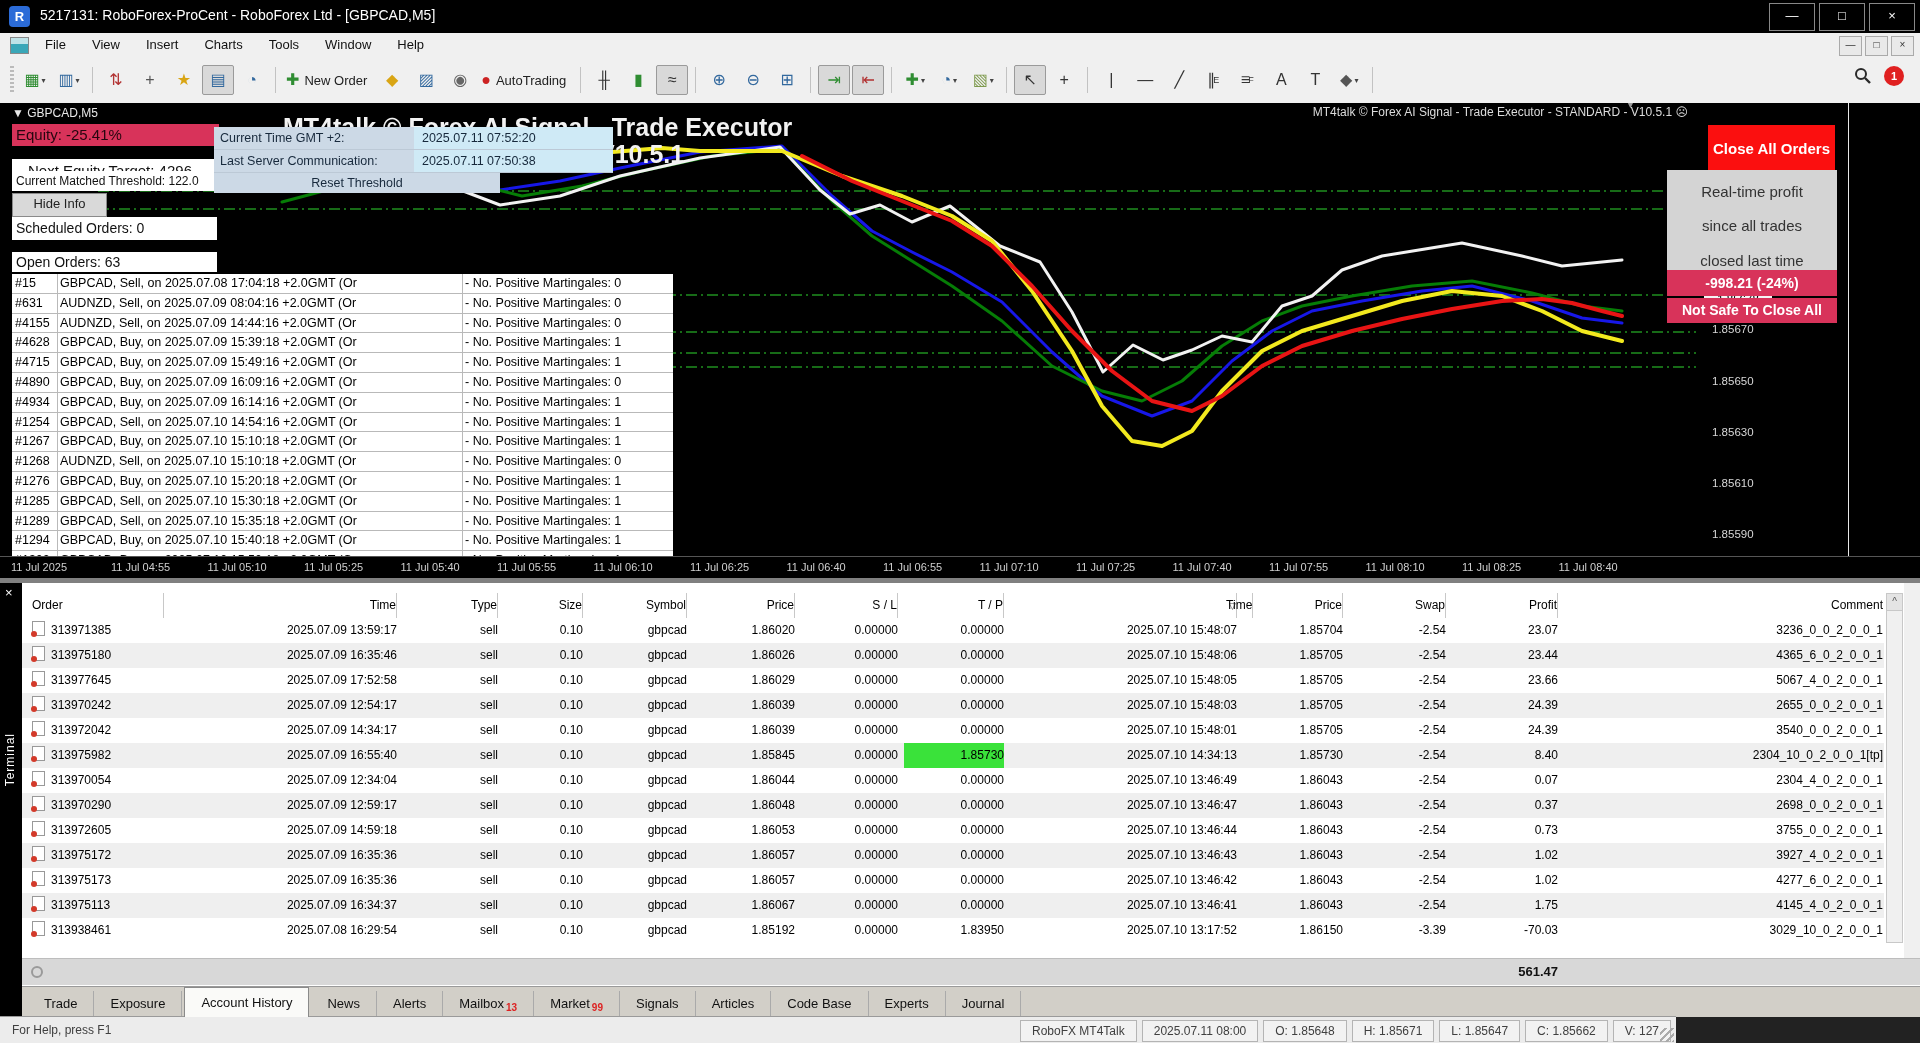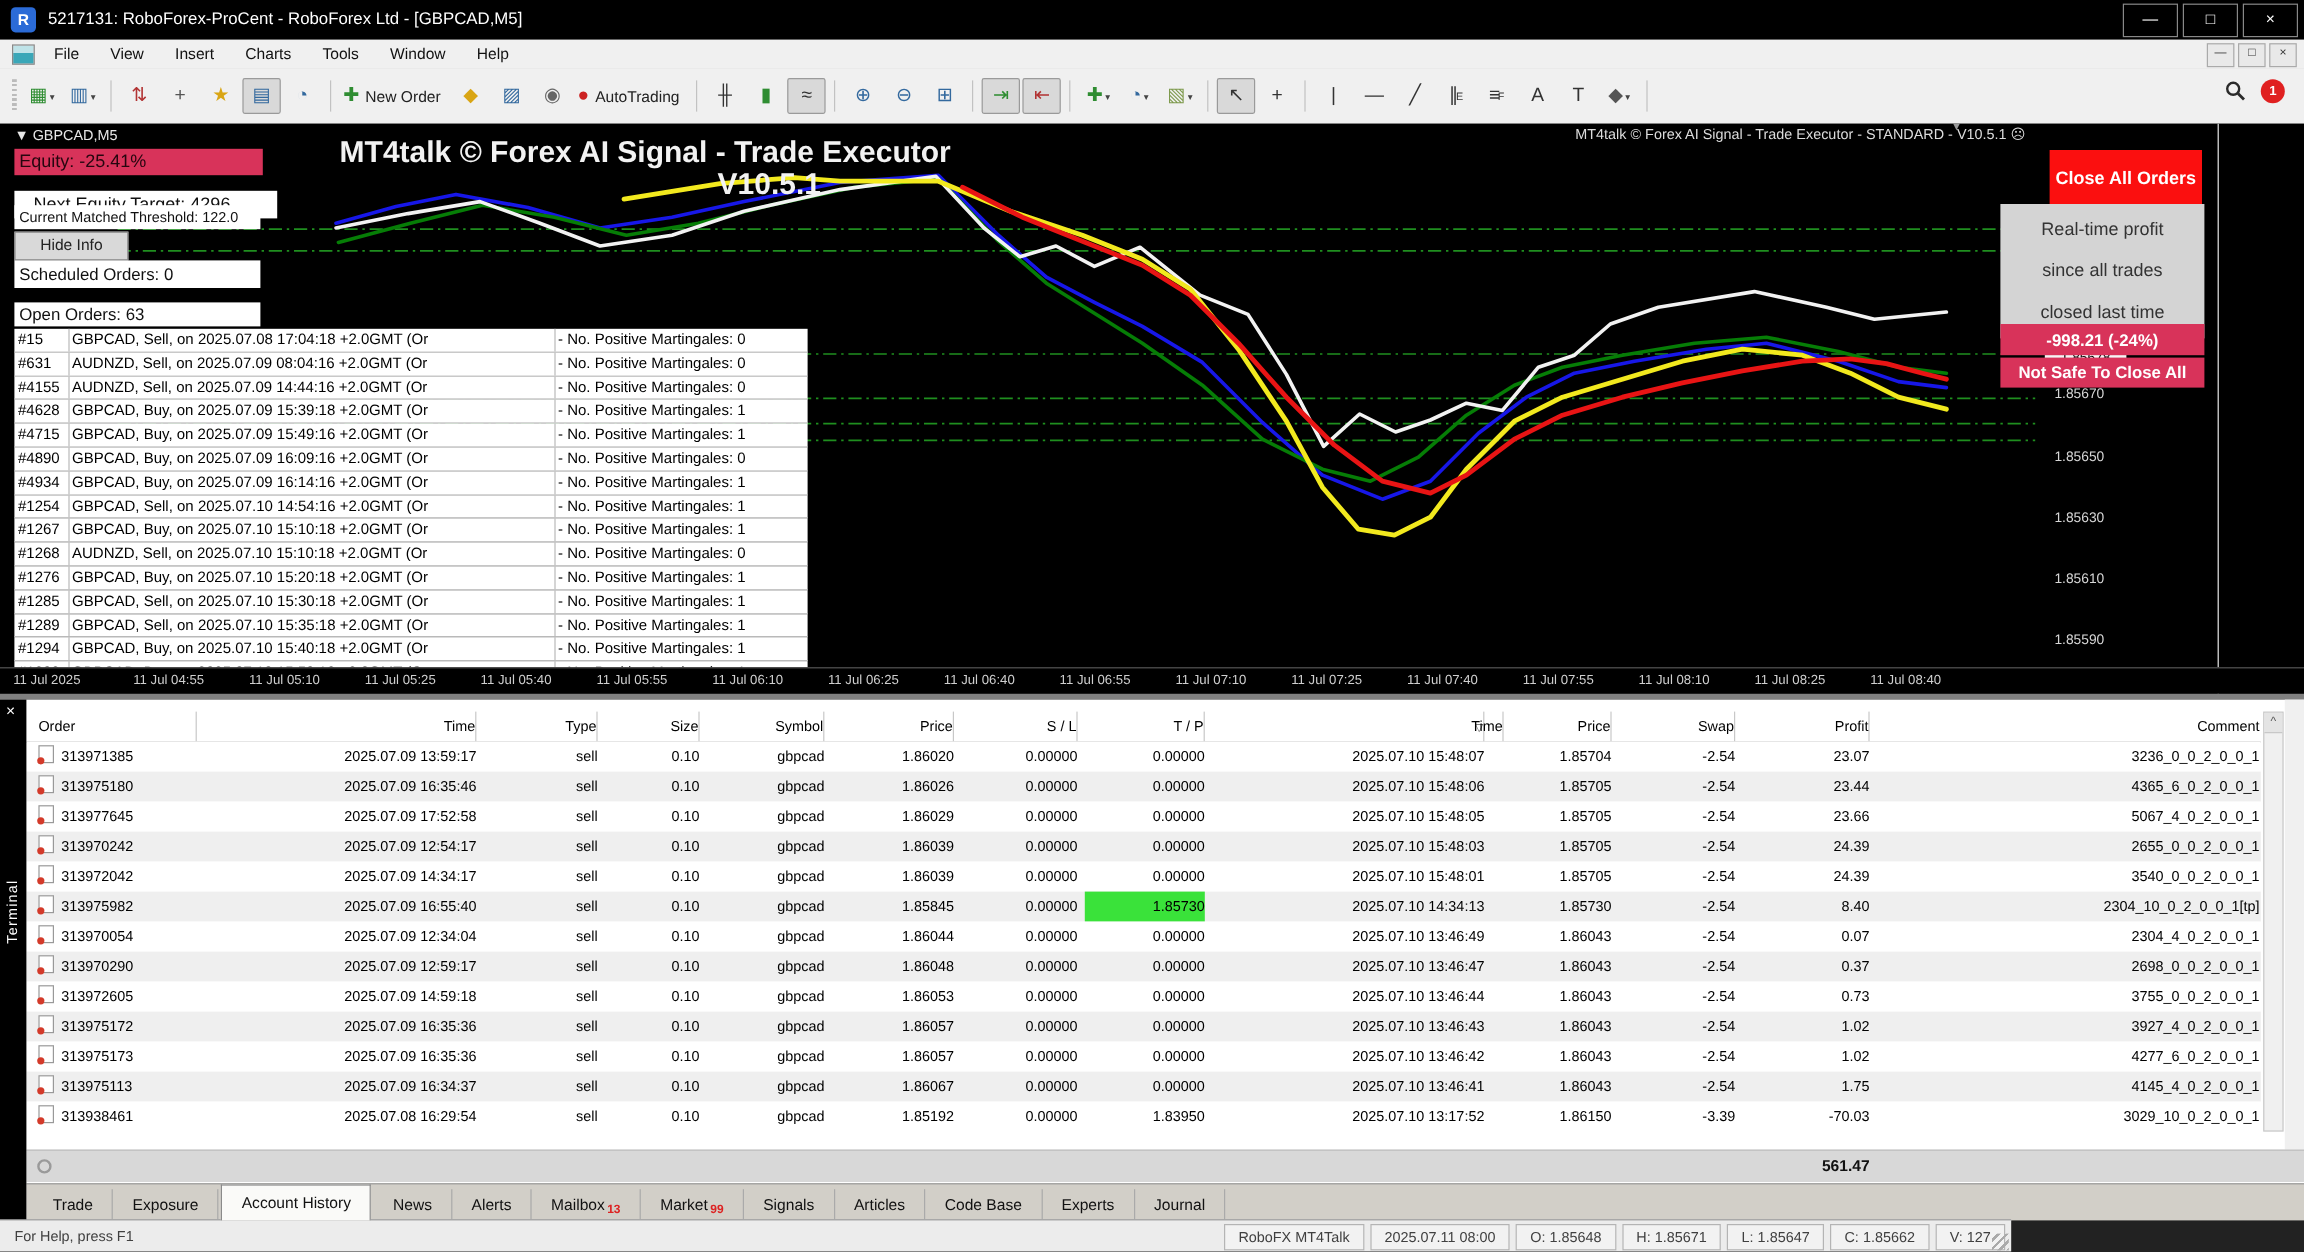--- a/index.html
+++ b/index.html
@@ -310,20 +310,35 @@
   <div id="watermark-line2">V10.5.1</div>
   <div id="chart-copyright"><span>MT4talk © Forex AI Signal - Trade Executor - STANDARD - V10.5.1</span> <span>☹</span></div>
 
   <div class="ov-box" id="equity-box">Equity: -25.41%</div>
   <div class="ov-box" id="net-box">Next Equity Target: 4296.</div>
   <div class="ov-box" id="cmt-box">Current Matched Threshold: 122.0</div>
   <div id="hide-info-btn">Hide Info</div>
   <div class="ov-box" id="sched-box">Scheduled Orders: 0</div>
   <div class="ov-box" id="oo-box">Open Orders: 63</div>
 
+  <div id="info-panel">
+    <div>
+
+        <div class="ip-row">
+          <span class="ip-label">Current Time GMT +2:</span>
+          <span class="ip-value">2025.07.11 07:52:20</span>
+        </div>
+
+        <div class="ip-row">
+          <span class="ip-label">Last Server Communication:</span>
+          <span class="ip-value">2025.07.11 07:50:38</span>
+        </div>
+      </div>
+    <div id="reset-threshold">Reset Threshold</div>
+  </div>
 
   <div id="orders-list">
 
       <div class="oorow">
         <span class="ooid">#15</span>
         <span class="ootext">GBPCAD, Sell, on 2025.07.08 17:04:18 +2.0GMT  (Or</span>
         <span class="oonote">- No. Positive Martingales: 0</span>
       </div>
 
       <div class="oorow">

